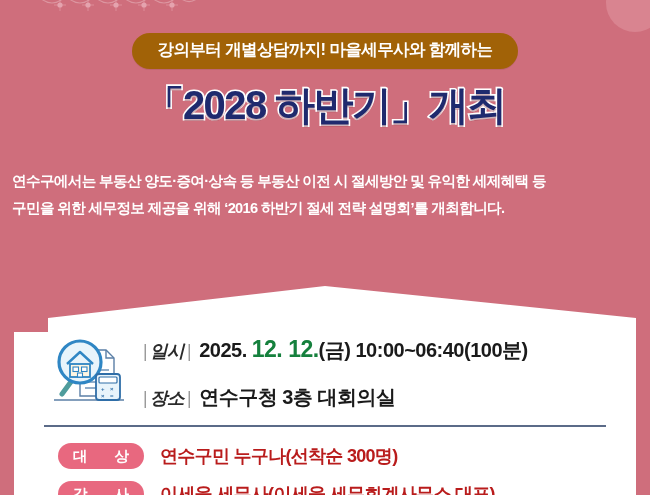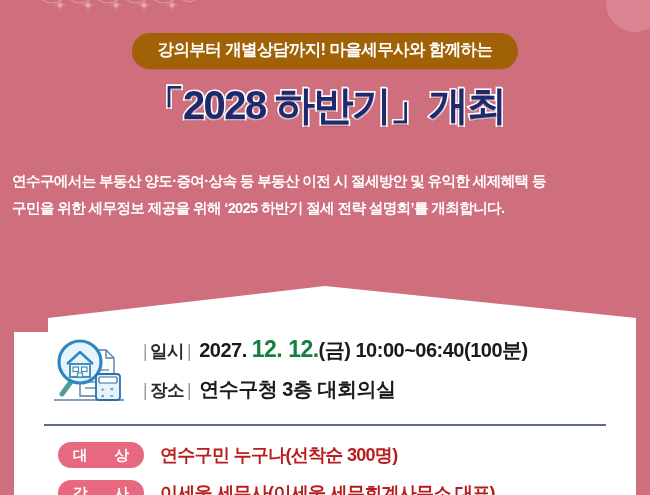--- a/index.html
+++ b/index.html
@@ -160,26 +160,27 @@
     padding-top: 4px;
   }
 
   .info-line {
     white-space: nowrap;
     color: #1a1a1a;
     letter-spacing: -0.5px;
   }
 
   .info-line.date { font-size: 20px; font-weight: 700; }
-  .info-line.place { font-size: 20px; font-weight: 700; margin-top: 12px; }
+  .info-line.place { font-size: 20px; font-weight: 700; margin-top: 20px; }
 
   .lbl {
     font-weight: 700;
     color: #2b2b2b;
     font-size: 17.5px;
+    font-style: italic;
   }
   .bar { color: #9a9a9a; font-weight: 400; font-size: 17.5px; padding: 0 3px; }
 
   .red { color: #15803d; font-size: 23px; font-weight: 700; }
   .thin { font-weight: 700; }
 
   
   .divider {
     height: 2px;
     background: #5b6b88;
@@ -247,21 +248,21 @@
 
   <div class="title-row">
     <span class="t-navy">「</span>
     <span class="t-navy">2028 하반기 </span>
     <span class="t-navy">」</span>
     <span class="t-navy"> 개최</span>
   </div>
 
   <div class="body-copy">
     <div>연수구에서는 부동산 양도·증여·상속 등 부동산 이전 시 절세방안 및 유익한 세제혜택 등</div>
-    <div>구민을 위한 세무정보 제공을 위해 ‘2025 하반기 절세 전략 설명회’를 개최합니다.</div>
+    <div>구민을 위한 세무정보 제공을 위해 ‘2016 하반기 절세 전략 설명회’를 개최합니다.</div>
   </div>
 
   <div class="house-card">
     <div class="card-inner">
 
       <div class="info-top">
 
         <svg class="house-icon" viewBox="0 0 86 76">
 
           <path d="M40 16h26l8 8v38H40z" fill="#ffffff" stroke="#5b7fa6" stroke-width="1.4"></path>
@@ -288,21 +289,21 @@
             <text x="61" y="57">+</text>
               <text x="70" y="57">×</text>
             <text x="61" y="64">×</text>
               <text x="70" y="64">=</text>
           </g>
         </svg>
 
         <div class="info-lines">
           <div class="info-line date">
             <span class="bar">|</span><span class="lbl">일시</span><span class="bar">|</span>
-            <span>2027. </span><span class="red">12. 12.</span><span>(금) 10:00~06:40</span><span class="thin">(100분)</span>
+            <span>2025. </span><span class="red">12. 12.</span><span>(금) 10:00~06:40</span><span class="thin">(100분)</span>
           </div>
 
           <div class="info-line place">
             <span class="bar">|</span><span class="lbl">장소</span><span class="bar">|</span>
             <span>연수구청 3층 대회의실</span>
           </div>
         </div>
       </div>
 
       <div class="divider"></div>

